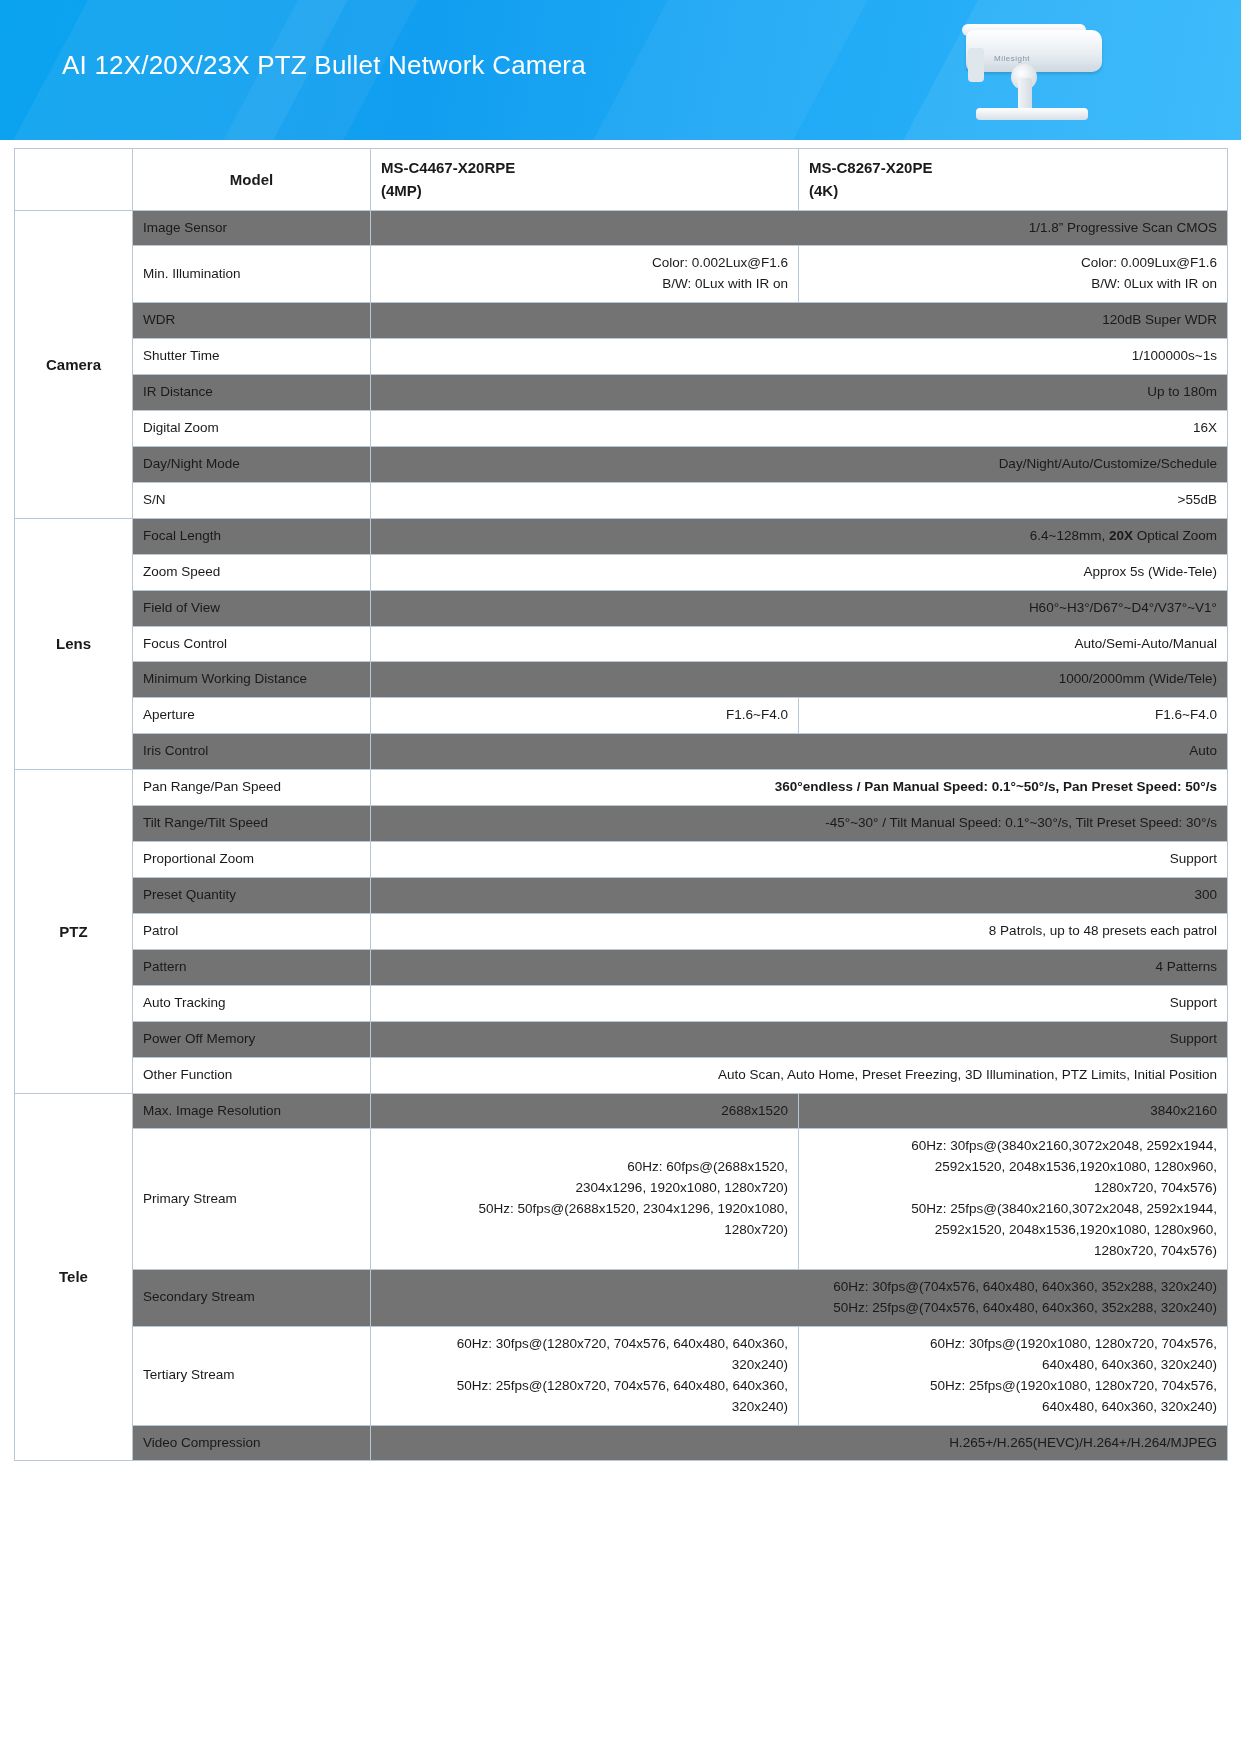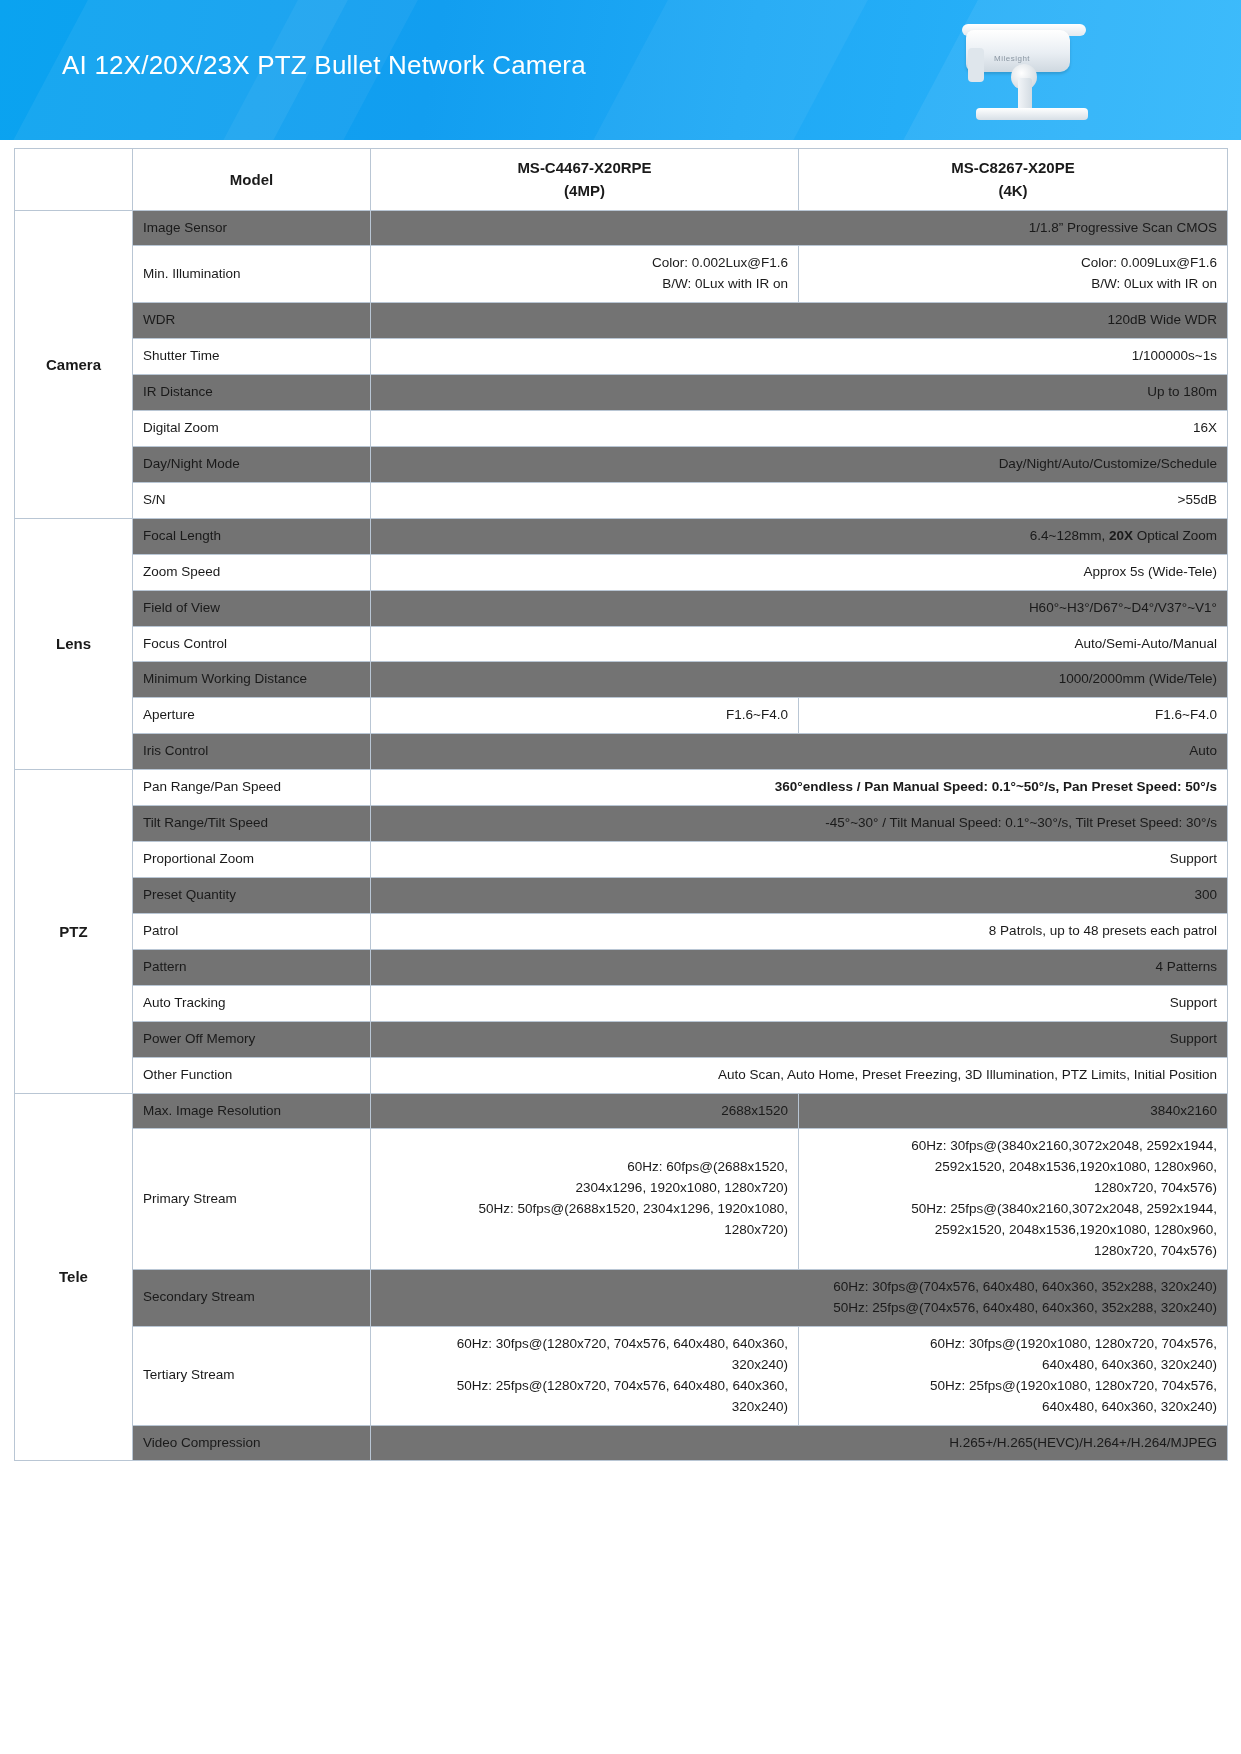--- a/index.html
+++ b/index.html
@@ -47,21 +47,21 @@
   .cam-wrap {
     position: absolute;
     right: 115px;
     top: 16px;
     width: 170px;
     height: 110px;
   }
   .cam-body {
     position: absolute;
     left: 10px; top: 14px;
-    width: 104px; height: 42px;
+    width: 136px; height: 42px;
     background: linear-gradient(180deg,#ffffff 0%, #e9eef3 55%, #cfd8e0 100%);
     border-radius: 8px 10px 10px 8px;
     box-shadow: 0 2px 3px rgba(0,0,0,0.15);
   }
   .cam-lens {
     position: absolute;
     left: 2px; top: 18px;
     width: 16px; height: 34px;
     background: #dfe6ec;
     border-radius: 4px;
@@ -131,21 +131,21 @@
     padding-left: 14px;
   }
   .c-val   { text-align: right; }
 
   
   .shade { background: #737373; margin-left: 43px; }
   .plain { background: #ffffff; }
 
   
   .hdr td {
-    text-align: center;
+    text-align: left;
     font-weight: 700;
     font-size: 15px;
     background: #ffffff;
     padding: 14px 10px;
   }
   .hdr .c-label { text-align: center; padding-left: 10px; margin-top: 48px;}
   .hdr .sub { display:block; font-weight:700; }
 
   
   td.split-left  { border-right: 1px dotted #9fb0c2; }
@@ -203,21 +203,21 @@
           <td class="c-label shade">Image Sensor</td>
           <td colspan="2" class="c-val multi shade">1/1.8” Progressive Scan CMOS</td>
         </tr>
         <tr>
           <td class="c-label plain">Min. Illumination</td>
           <td class="c-val multi split-left plain">Color: 0.002Lux@F1.6<br>B/W: 0Lux with IR on</td>
           <td class="c-val multi split-right plain">Color: 0.009Lux@F1.6<br>B/W: 0Lux with IR on</td>
         </tr>
         <tr>
           <td class="c-label shade">WDR</td>
-          <td colspan="2" class="c-val multi shade">120dB Wide WDR</td>
+          <td colspan="2" class="c-val multi shade">120dB Super WDR</td>
         </tr>
         <tr>
           <td class="c-label plain">Shutter Time</td>
           <td colspan="2" class="c-val multi plain">1/100000s~1s</td>
         </tr>
         <tr>
           <td class="c-label shade">IR Distance</td>
           <td colspan="2" class="c-val multi shade">Up to 180m</td>
         </tr>
         <tr>

